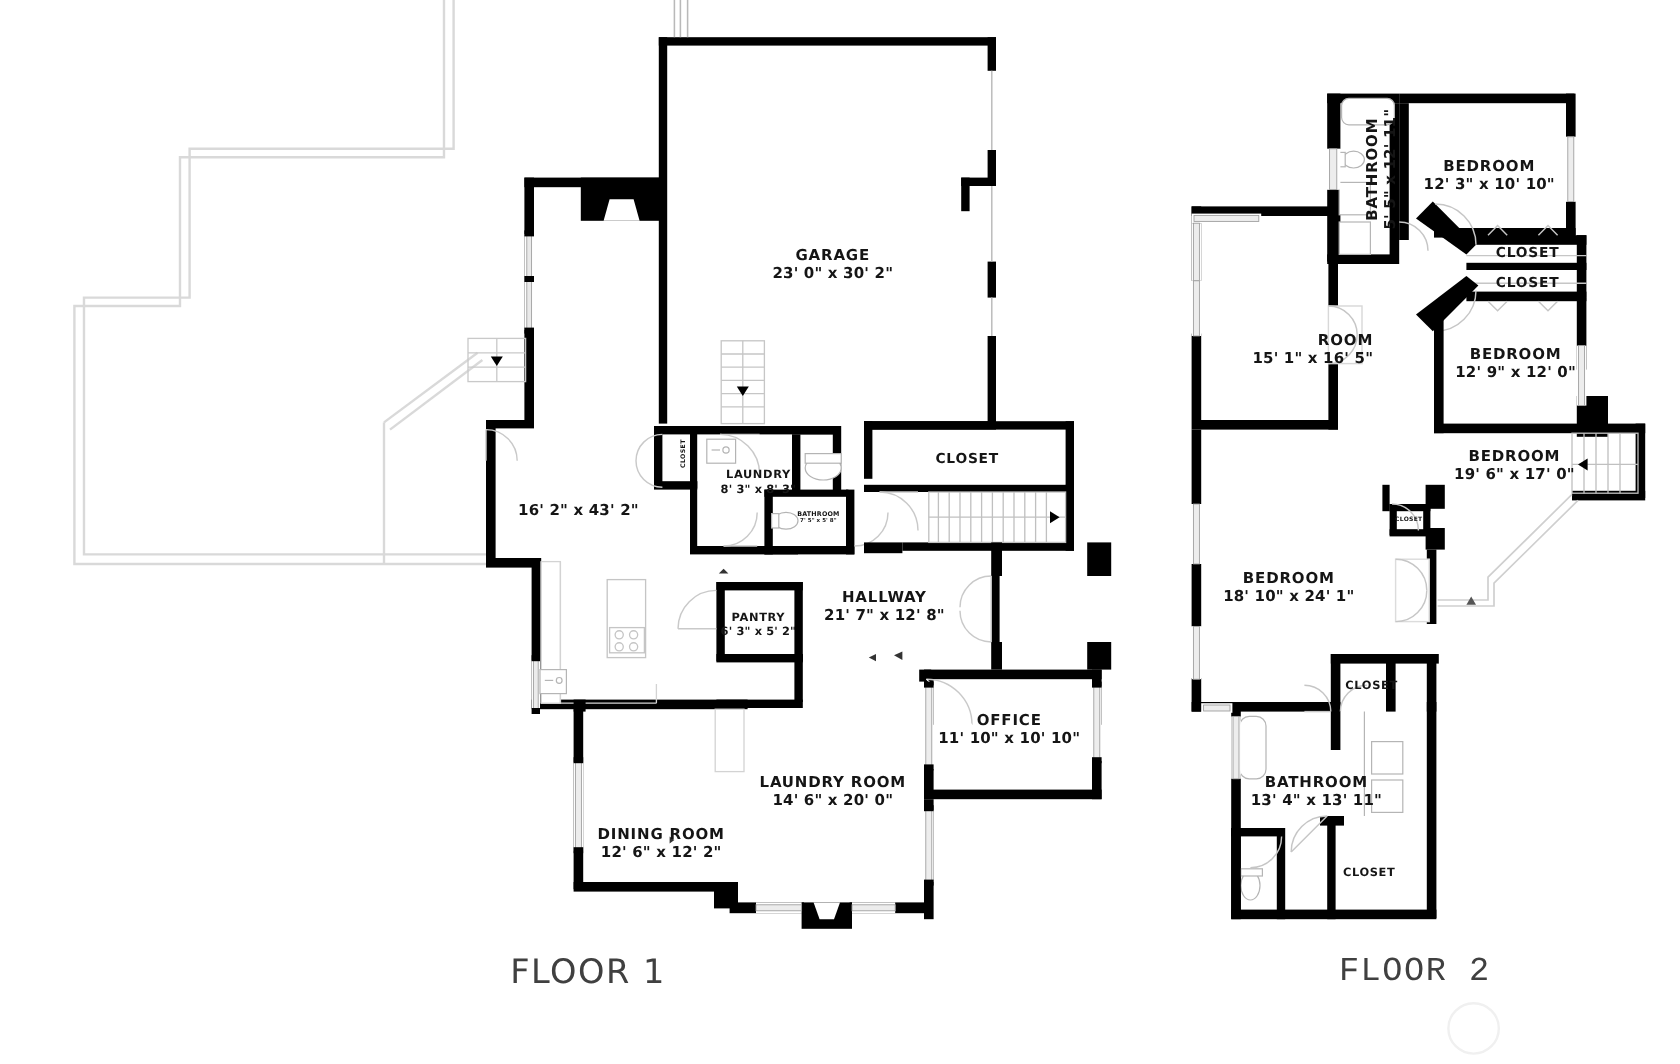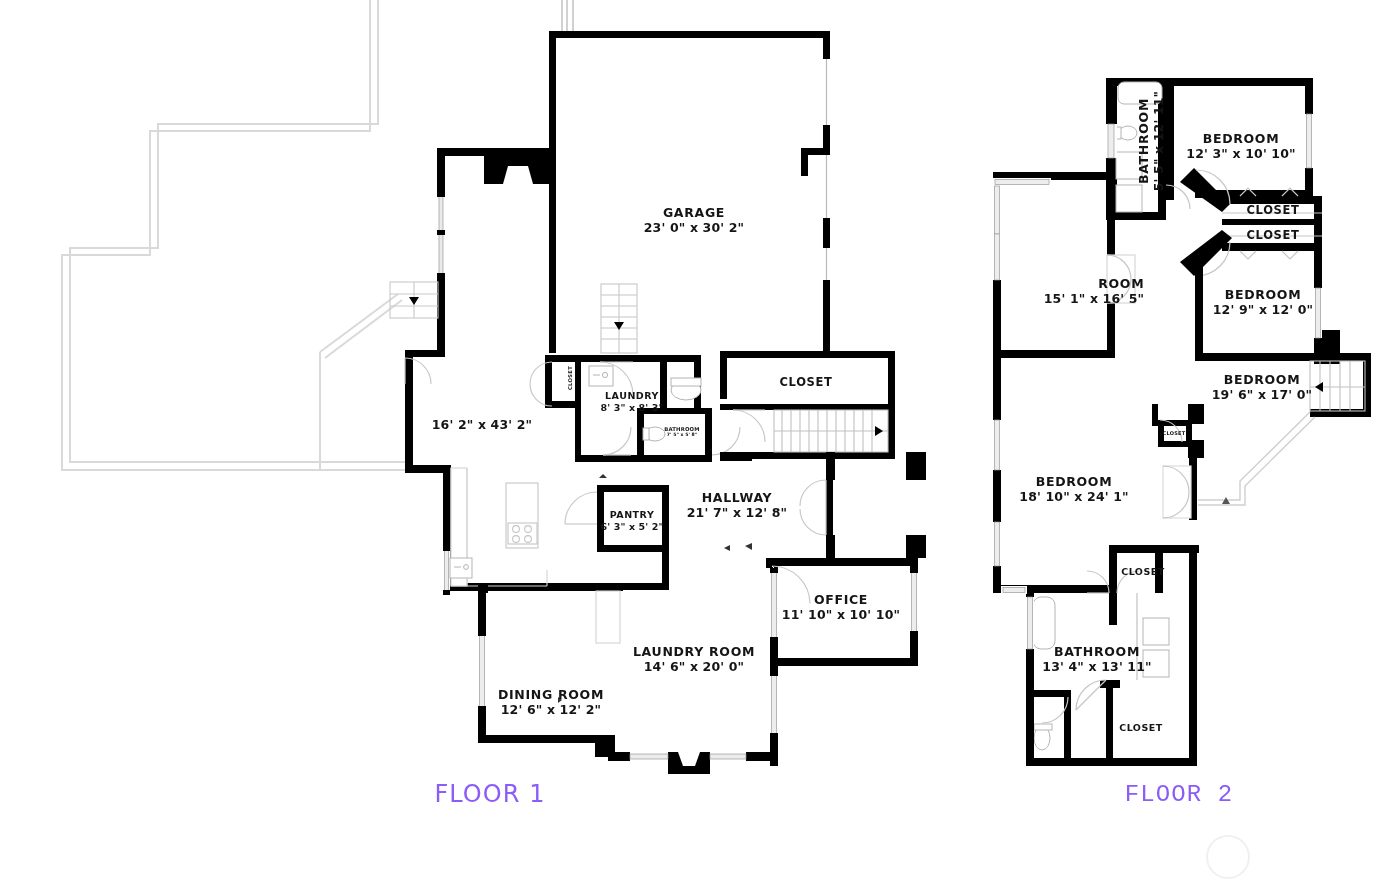--- a/index.html
+++ b/index.html
@@ -65,27 +65,28 @@
   .label.vertical .rm-name { font-size: 12.5px; }
   .label.vertical .rm-dim  { font-size: 12.5px; }
 
   .label.vert-xs {
     transform: translate(-50%, -50%) rotate(-90deg);
   }
   .label.vert-xs .rm-name { font-size: 5.2px; letter-spacing:0.06em;}
 
   .floor-title {
     position: absolute;
-    color: #8b5cf6;
+    color: #404040;
     font-family: "DejaVu Sans", sans-serif;
-    font-size: 24px;
+    font-size: 28px;
     font-weight: 400;
     letter-spacing: 0.045em;
     transform: translate(-50%, -50%);
     white-space: nowrap;
+    margin-top: 16px;
   }
   .only-dim .rm-dim { font-size: 12.5px; font-weight: 700; }
 </style>
 </head>
 <body>
 
 <div id="plan-root">
 
   <svg class="plan-svg" viewBox="0 0 1400 887">
     <defs>

